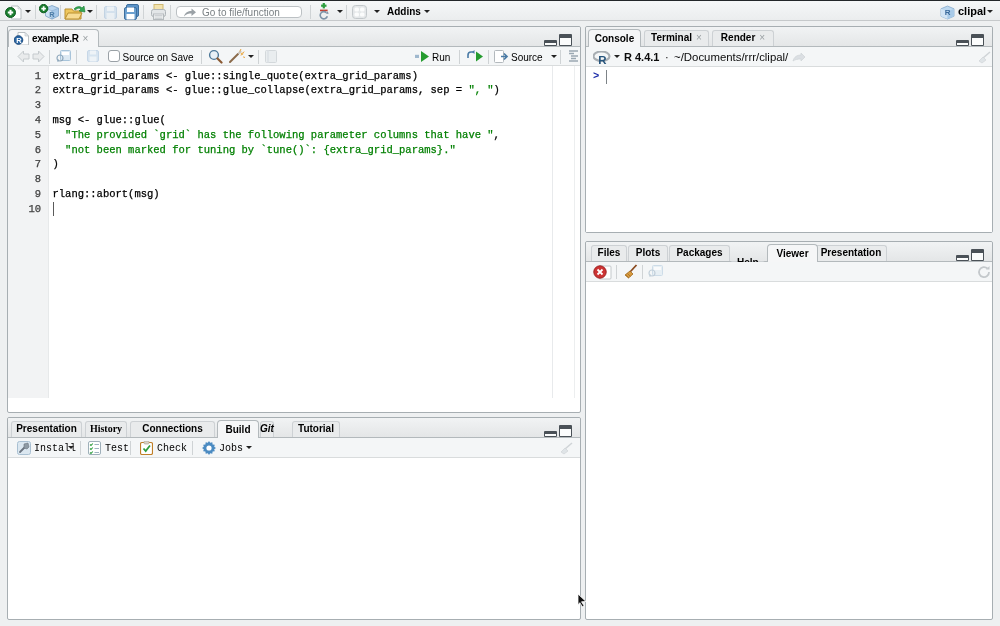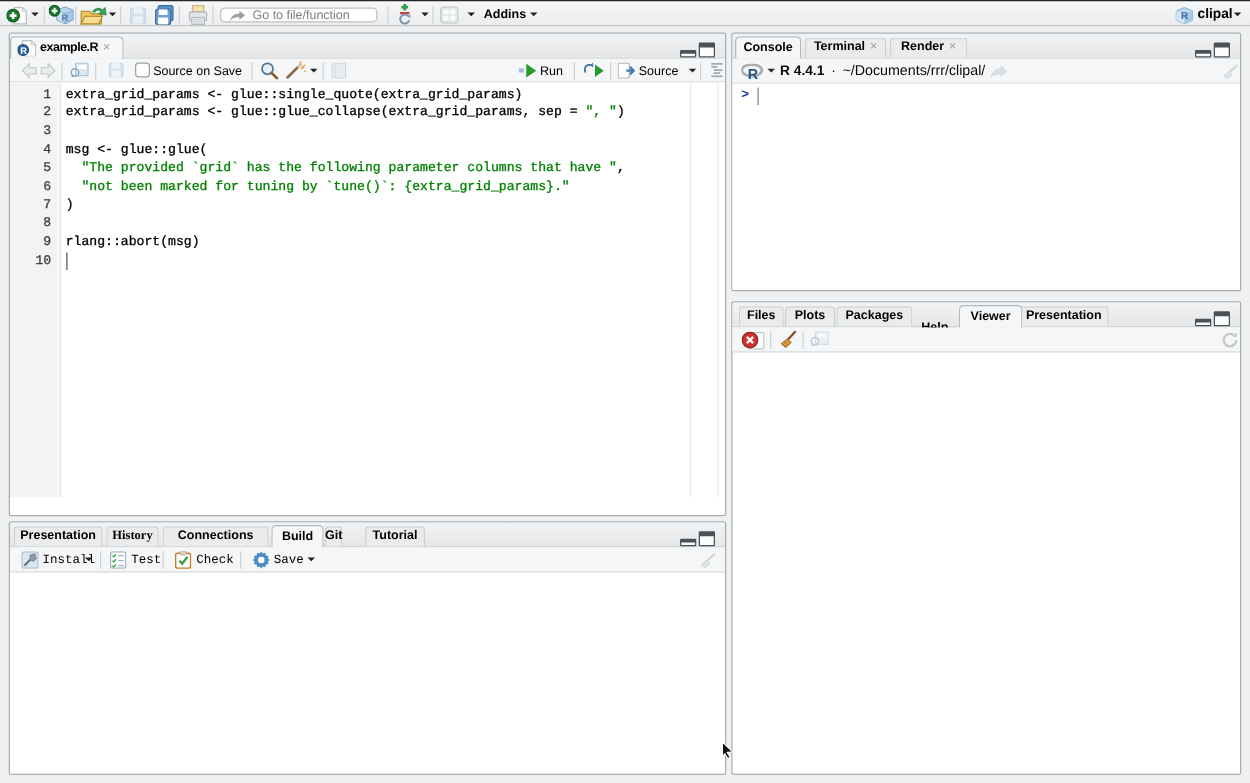--- a/index.html
+++ b/index.html
@@ -228,21 +228,21 @@
     <span style="position:absolute;left:566px;top:0;bottom:0;width:1px;background:#eceeef;"></span>
   </div>
 </div>
 
 <div class="pane" id="buildpane" style="left:7px; top:417px; width:574px; height:203px;">
   <div class="tabbar">
     <div class="tab inact" style="left:3px;width:71px;">Presentation</div>
     <div class="tab inact" style="left:77px;width:42px;font-family:Liberation Serif, serif;">History</div>
     <div class="tab inact" style="left:122px;width:85px;">Connections</div>
     <div class="tab active" style="left:209px;width:42px;">Build</div>
-    <div class="tab inact" style="left:252px;width:14px;">Git</div>
+    <div class="tab inact" style="left:252px;width:14px;font-style:italic;">Git</div>
     <div class="tab inact" style="left:284px;width:48px;">Tutorial</div>
     <span class="minbtn" style="right:23px;top:13px;"></span>
     <span class="maxbtn" style="right:8px;top:7px;"></span>
   </div>
   <div class="toolbar2" id="buildtoolbar" style="top:20px; height:20px;font-family:Liberation Mono, monospace;">
     <svg class="icon" style="left:9px;top:3px;" width="14" height="14" viewBox="0 0 14 14">
       <rect x="0.5" y="0.5" width="13" height="13" rx="2" fill="#dbe7f0" stroke="#a9c0d2"></rect>
       <path d="M3 11L8 6" stroke="#6b7580" stroke-width="1.8" stroke-linecap="round"></path>
       <path d="M7 3l4-1 1 4-2 2-3-1z" fill="#8e9aa4" stroke="#6b7580" stroke-width="0.6"></path>
     </svg>
@@ -260,21 +260,21 @@
       <rect x="0.5" y="1.5" width="12" height="12" rx="1.5" fill="#fff" stroke="#c07f28" stroke-width="1.2"></rect>
       <rect x="4" y="0" width="5" height="3" rx="1" fill="#d9d2c7" stroke="#b3a791" stroke-width="0.7"></rect>
       <path d="M3.5 7.5l2.2 2.5L10 4.5" fill="none" stroke="#2f9e3f" stroke-width="1.8"></path>
     </svg>
     <span class="tlabel" style="left:149px;">Check</span>
     <span class="sep" style="left:184px;"></span>
     <svg class="icon" style="left:194px;top:3px;" width="14" height="14" viewBox="0 0 14 14">
       <path d="M7 0l1.2 1.8 2.1-.6.3 2.2 2.2.3-.6 2.1L14 7l-1.8 1.2.6 2.1-2.2.3-.3 2.2-2.1-.6L7 14l-1.2-1.8-2.1.6-.3-2.2-2.2-.3.6-2.1L0 7l1.8-1.2-.6-2.1 2.2-.3.3-2.2 2.1.6z" fill="#4b8bc2"></path>
       <circle cx="7" cy="7" r="2.6" fill="#fff"></circle>
     </svg>
-    <span class="tlabel" style="left:211px;">Save</span>
+    <span class="tlabel" style="left:211px;">Jobs</span>
     <span class="caret" style="left:238px;top:8px;"></span>
     <svg class="icon" style="left:551px;top:4px;" width="15" height="13" viewBox="0 0 15 13" opacity="0.4">
       <path d="M13 1L6 7" stroke="#9aa2a8" stroke-width="1.6"></path>
       <path d="M6 6l3 3-4 3-3-2z" fill="#c2cad0" stroke="#9aa2a8" stroke-width="0.7"></path>
     </svg>
   </div>
 </div>
 
 <div class="pane" id="consolepane" style="left:585px; top:26px; width:408px; height:207px;">
   <div class="tabbar">

